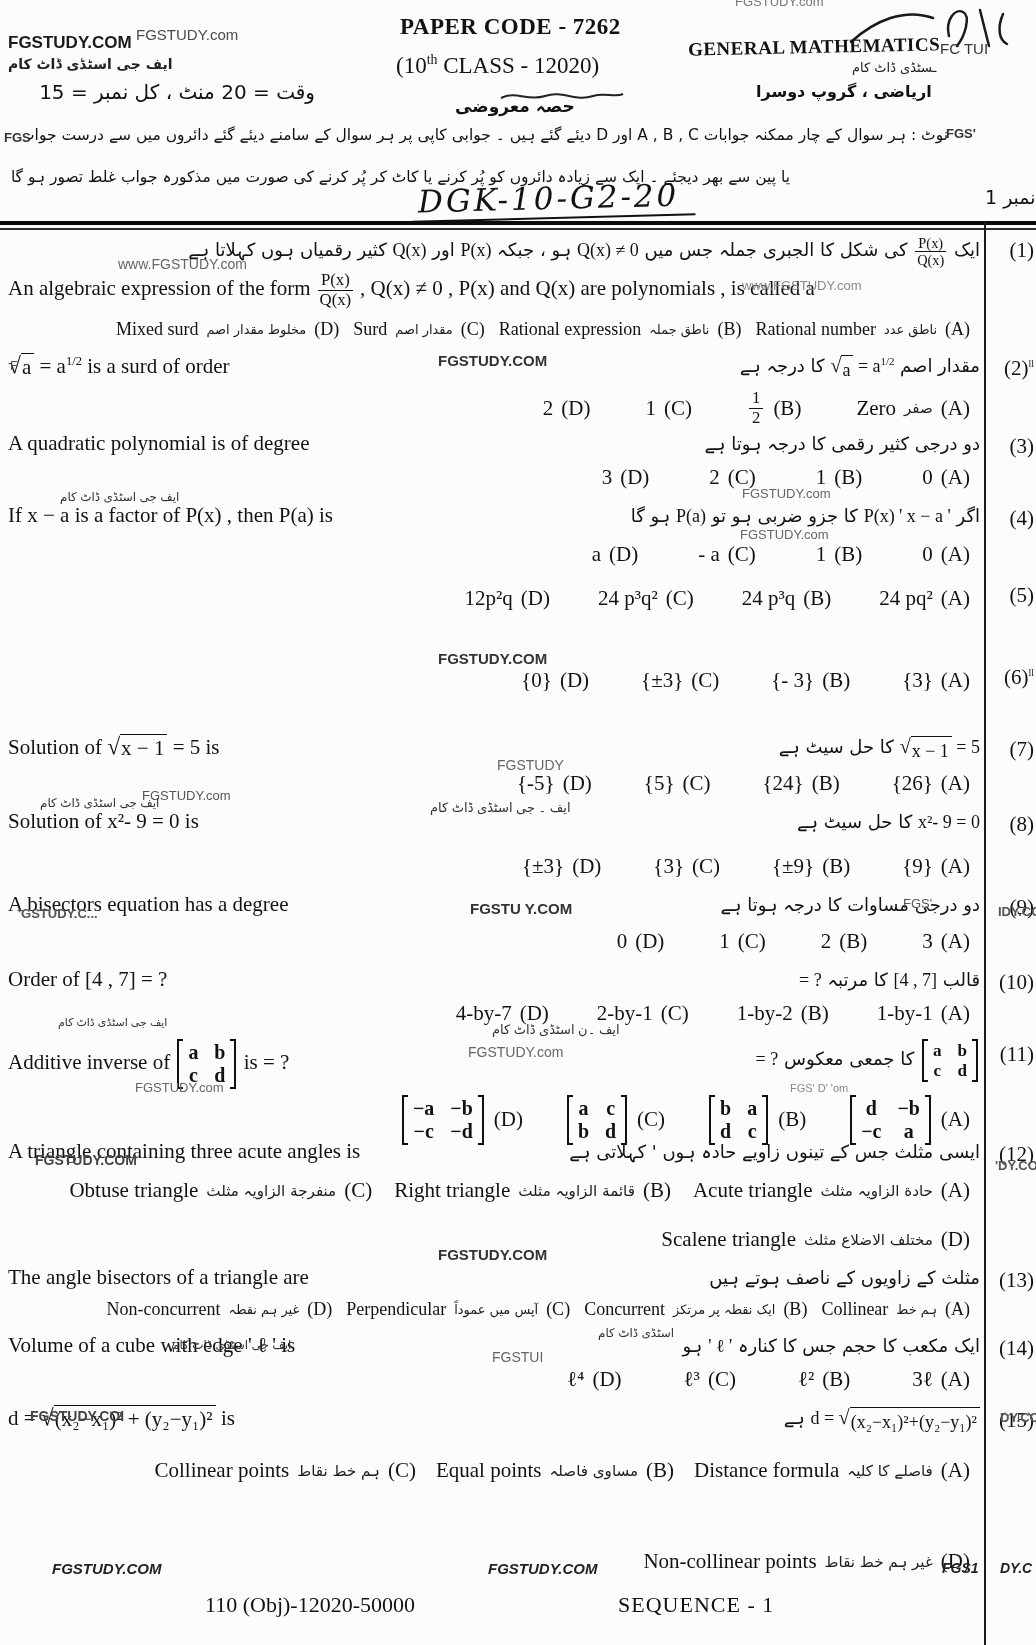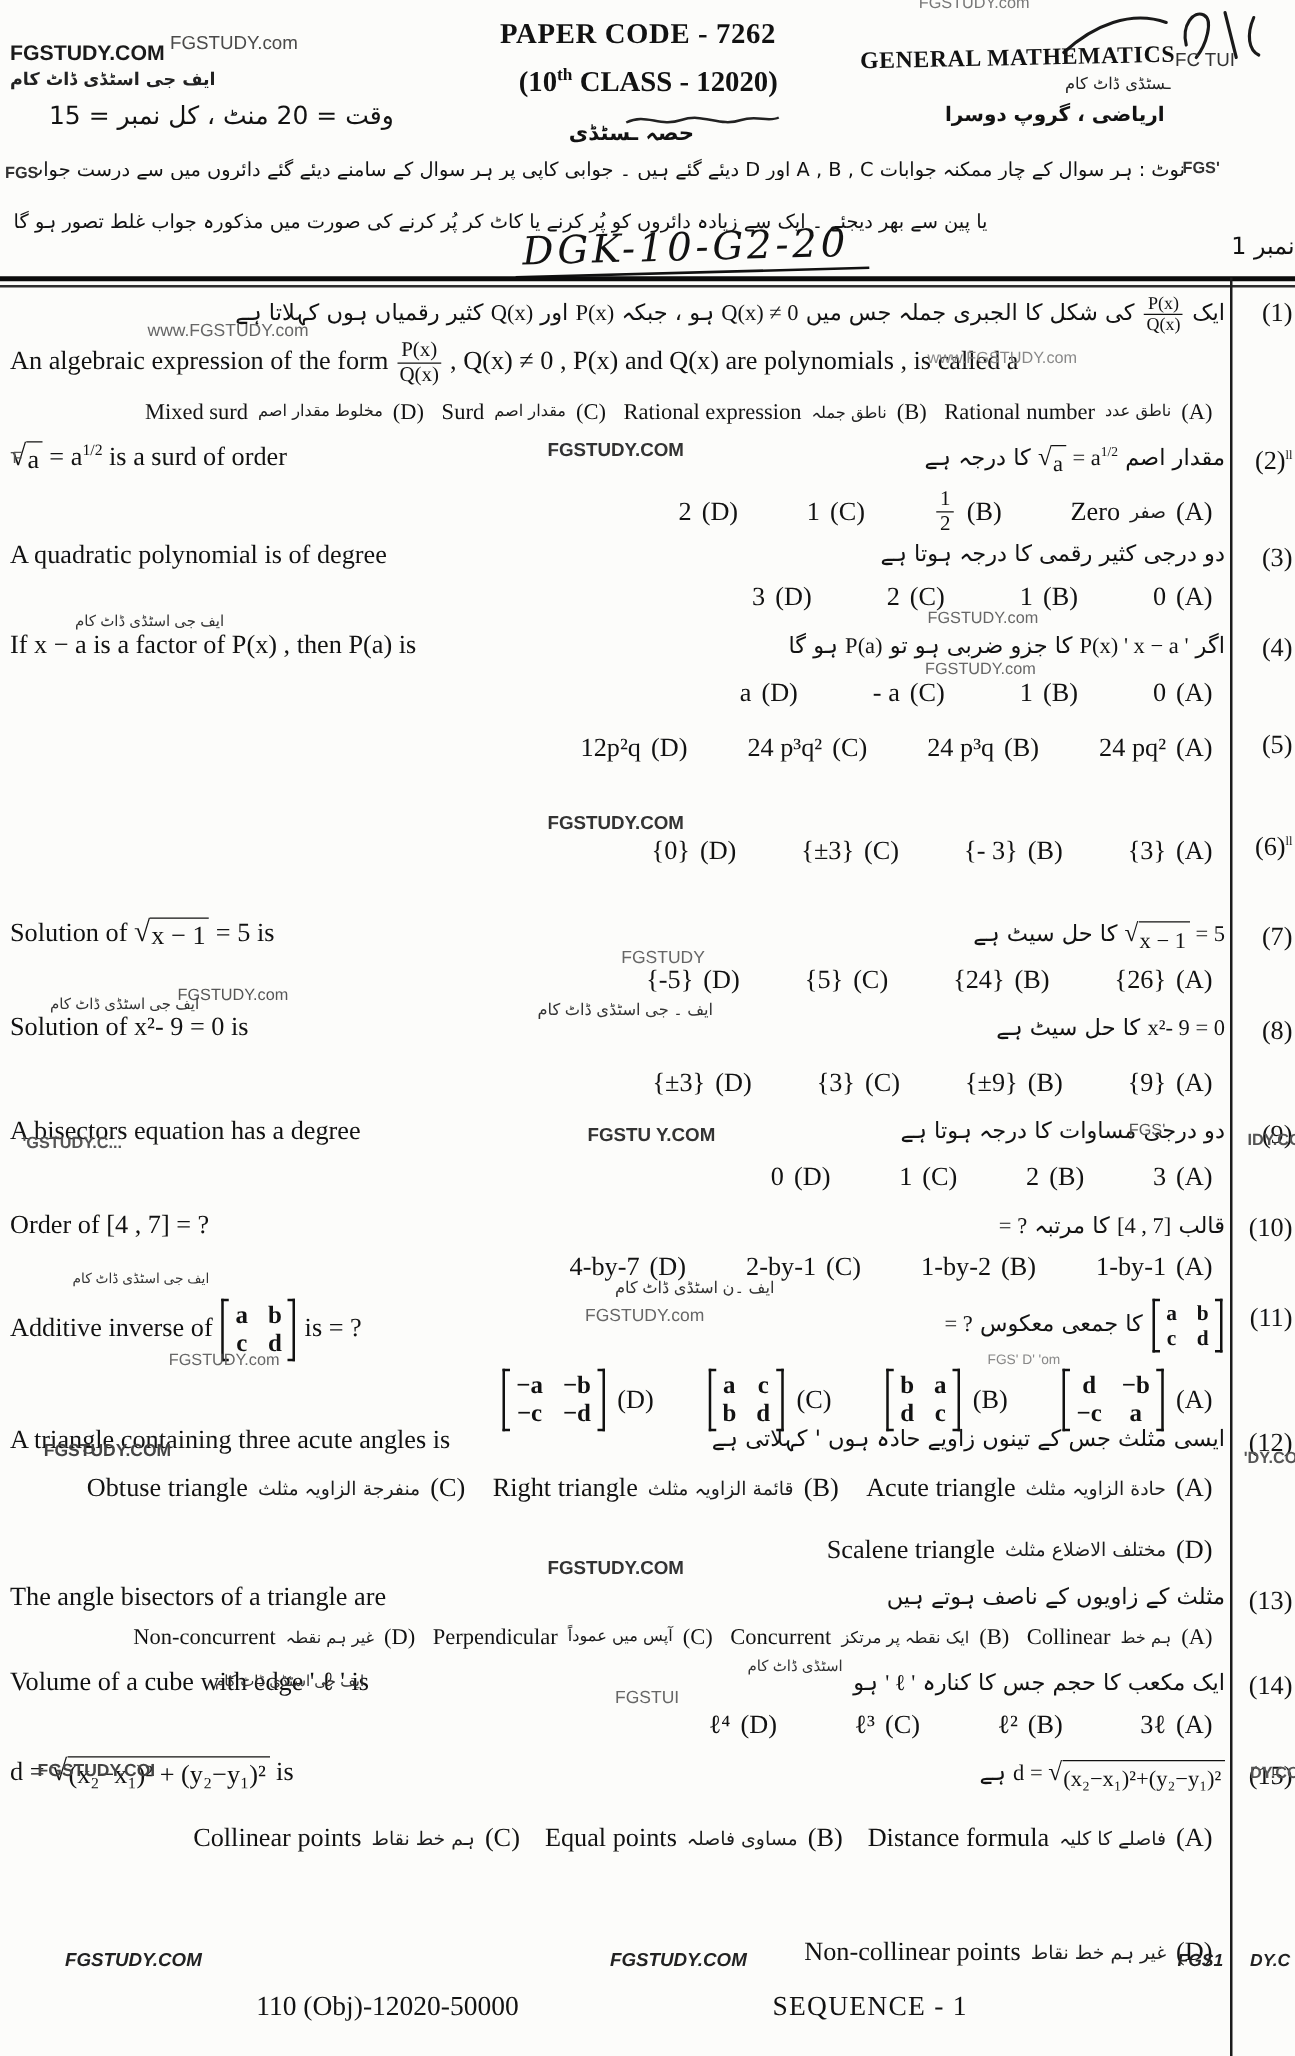--- a/index.html
+++ b/index.html
@@ -8,21 +8,21 @@
        font-family:"Liberation Serif","DejaVu Serif",serif}
   .abs{position:absolute;white-space:nowrap}
   .sans{font-family:"Liberation Sans","DejaVu Sans",sans-serif}
   .useg,[dir="rtl"]{font-family:"DejaVu Sans",sans-serif}
   
   .h-wm1{left:8px;top:33px;font-size:17px;font-weight:700;color:#1a1a1a}
   .h-wm2{left:136px;top:26px;font-size:15px;color:#4a4a4a}
   .h-urdu-left{left:8px;top:56px;font-size:14px;font-weight:700;color:#222}
   .h-time{left:55px;top:80px;width:260px;font-size:20px;direction:rtl;text-align:center}
   .h-code{left:400px;top:14px;font-size:23px;font-weight:700;letter-spacing:.5px}
-  .h-class{left:415px;top:52px;font-size:23px;font-weight:700}
+  .h-class{left:396px;top:52px;font-size:23px;font-weight:400}
   .h-section{left:455px;top:96px;font-size:17px;font-weight:700;direction:rtl}
   .h-subject{left:688px;top:36px;font-size:19px;font-weight:700;letter-spacing:.5px;transform:rotate(-1.2deg)}
   .h-frag{left:940px;top:40px;font-size:15px;color:#333}
   .h-urdu-r1{left:852px;top:60px;font-size:13px;color:#222;direction:rtl}
   .h-urdu-r2{left:756px;top:82px;width:240px;font-size:16px;font-weight:700;direction:rtl;text-align:left}
   
   .ins1{left:28px;top:126px;width:920px;font-size:15.5px;direction:rtl;text-align:right;white-space:nowrap;overflow:hidden}
   .ins2{left:170px;top:168px;width:620px;font-size:15.5px;direction:rtl;text-align:right}
   
   .hw-code{left:412px;top:180px;font-size:31px;font-style:italic;letter-spacing:3px;
@@ -71,21 +71,21 @@
 <div class="abs sans h-wm1">FGSTUDY.COM</div>
 <div class="abs sans h-wm2">FGSTUDY.com</div>
 <div class="abs h-urdu-left useg" dir="rtl">ایف جی اسٹڈی ڈاٹ کام</div>
 <div class="abs h-time useg" dir="rtl">وقت = 20 منٹ ، کل نمبر = 15</div>
 
 <div class="abs h-code">PAPER CODE -  7262</div>
 <div class="abs h-class"><span>(10</span><sup>th</sup><span> CLASS - 12020)</span></div>
 <svg class="scr" style="left:497px;top:88px" width="130" height="16" viewBox="0 0 130 16">
     <path d="M4 10 C20 2 30 14 48 8 C66 2 78 14 96 8 C108 4 118 10 126 6" stroke="#222" stroke-width="2" fill="none"></path>
   </svg>
-<div class="abs h-section useg" dir="rtl">حصہ ـسٹڈی</div>
+<div class="abs h-section useg" dir="rtl">حصہ معروضی</div>
 
 <svg class="scr" style="left:845px;top:2px" width="180" height="55" viewBox="0 0 180 55">
     <path d="M6 40 C30 18 60 6 88 16 M104 34 C100 18 110 6 118 10 C126 14 120 34 112 44 M135 8 L144 44 M158 12 C152 26 154 38 162 42" stroke="#1a1a1a" stroke-width="2.5" fill="none" stroke-linecap="round"></path>
   </svg>
 <div class="abs h-subject">GENERAL MATHEMATICS</div>
 <div class="abs sans h-frag">FC  TUI</div>
 <div class="abs h-urdu-r1 useg" dir="rtl">ـسٹڈی ڈاٹ کام</div>
 <div class="abs h-urdu-r2 useg" dir="rtl">اریاضی ، گروپ دوسرا</div>
 
 <div class="abs ins1 useg" dir="rtl">نوٹ : ہر سوال کے چار ممکنہ جوابات A , B , C اور D دیئے گئے ہیں ۔ جوابی کاپی پر ہر سوال کے سامنے دیئے گئے دائروں میں سے درست جواب کے مطابق متعلقہ دائرہ کو مارکر</div>

